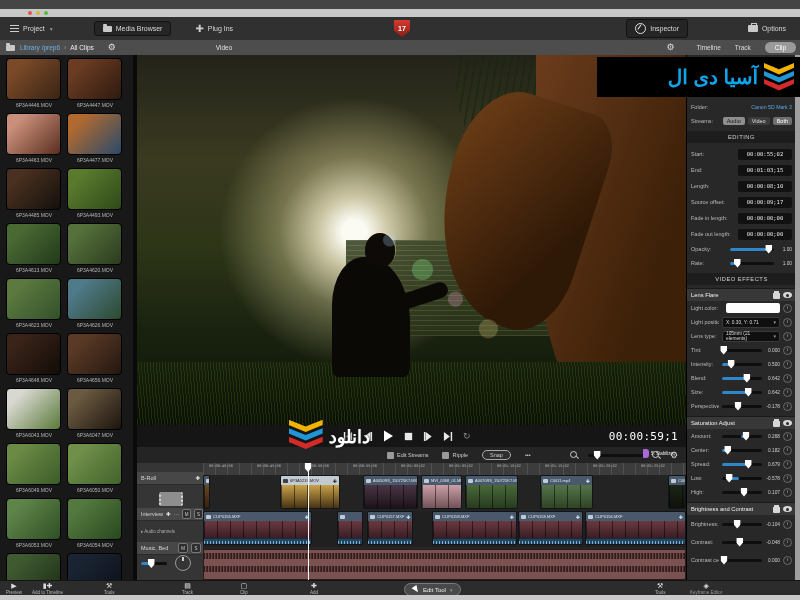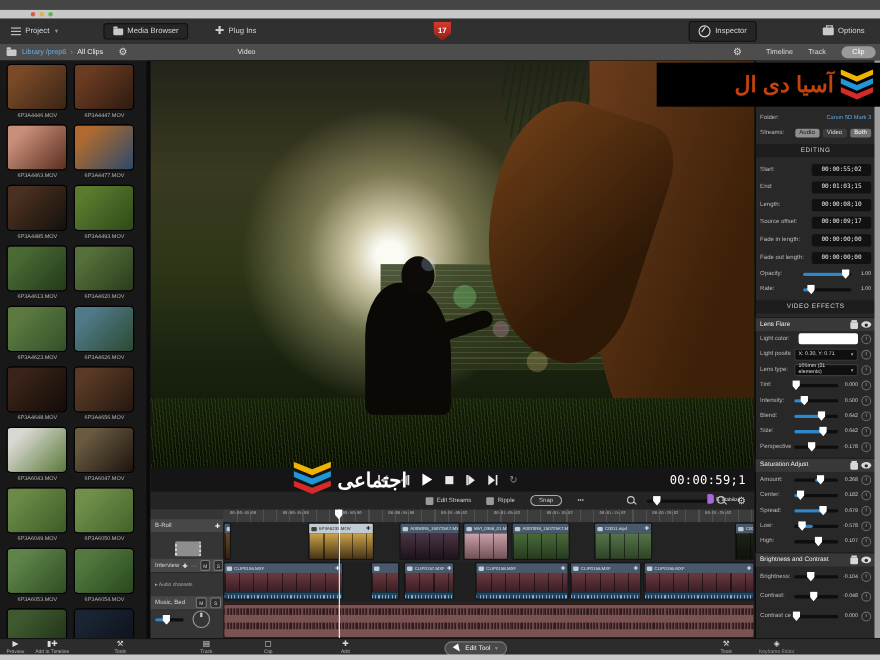--- a/index.html
+++ b/index.html
@@ -163,21 +163,21 @@
   .f-ic{height:7px;display:flex;align-items:flex-end;color:#ddd;font-size:7px;line-height:7px;}
   #edit-tool{position:absolute;left:404px;top:2px;height:11px;background:#494949;border:1px solid #7a7a7a;
       border-radius:7px;display:flex;align-items:center;gap:4px;padding:0 8px;font-size:6px;color:#eee;}
   .cursor-ic{width:0;height:0;border-left:3px solid transparent;border-right:3px solid transparent;
       border-top:7px solid #fff;transform:rotate(-35deg);}
   #kf-editor{position:absolute;left:690px;top:1px;display:flex;flex-direction:column;align-items:center;gap:1px;color:#999;}
   #bottom-strip{left:0;top:595px;width:800px;height:5px;background:#c9c9c9;}
   
   #wm-top{left:597px;top:57px;width:203px;height:40px;background:#000;display:flex;align-items:center;
       justify-content:flex-end;gap:6px;padding-right:6px;box-sizing:border-box;z-index:50;}
-  #wm-top .wm-text{font-size:20px;font-weight:bold;color:#c2410c;direction:rtl;}
+  #wm-top .wm-text{font-size:20px;font-weight:bold;color:#0ea5e9;direction:rtl;}
   .chev-logo{display:flex;flex-direction:column;gap:0;width:30px;flex:none;}
   .chev{width:100%;height:12px;margin-top:-4px;
       clip-path:polygon(0 0,50% 52%,100% 0,100% 40%,50% 95%,0 40%);}
   .chev:first-child{margin-top:0;}
   #wm-bottom{left:10px;top:418px;width:360px;height:38px;display:flex;flex-direction:row-reverse;
       align-items:center;gap:6px;z-index:55;justify-content:flex-start;}
   #wm-bottom .wm-text{font-size:18px;font-weight:bold;color:#fff;direction:rtl;white-space:nowrap;
       text-shadow:0 0 2px #222,0 1px 2px #222;}
   #wm-bottom .chev-logo{width:34px;}
   #wm-bottom .chev{height:13px;margin-top:-4.5px;}
@@ -817,21 +817,21 @@
 
   <div class="abs" id="wm-top">
     <span class="wm-text">آسیا دی ال</span>
     <span class="chev-logo">
       <span class="chev" style="background:#f0b400"></span>
       <span class="chev" style="background:#2196d6"></span>
       <span class="chev" style="background:#d42a2a"></span>
     </span>
   </div>
   <div class="abs" id="wm-bottom">
-    <span class="wm-text">اجتماعی</span>
+    <span class="wm-text">دانلود</span>
     <span class="chev-logo">
       <span class="chev" style="background:#f0b400"></span>
       <span class="chev" style="background:#2196d6"></span>
       <span class="chev" style="background:#d42a2a"></span>
     </span>
   </div>
 
 </div>
 
 </body></html>

